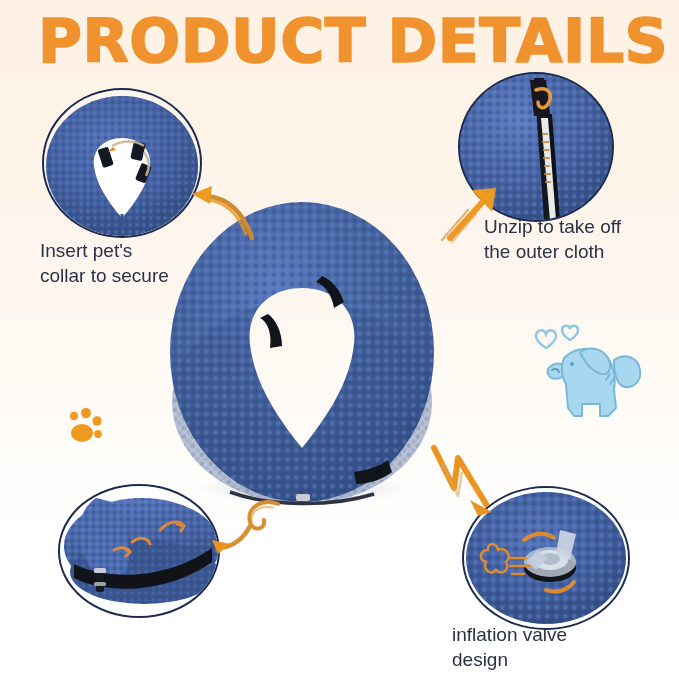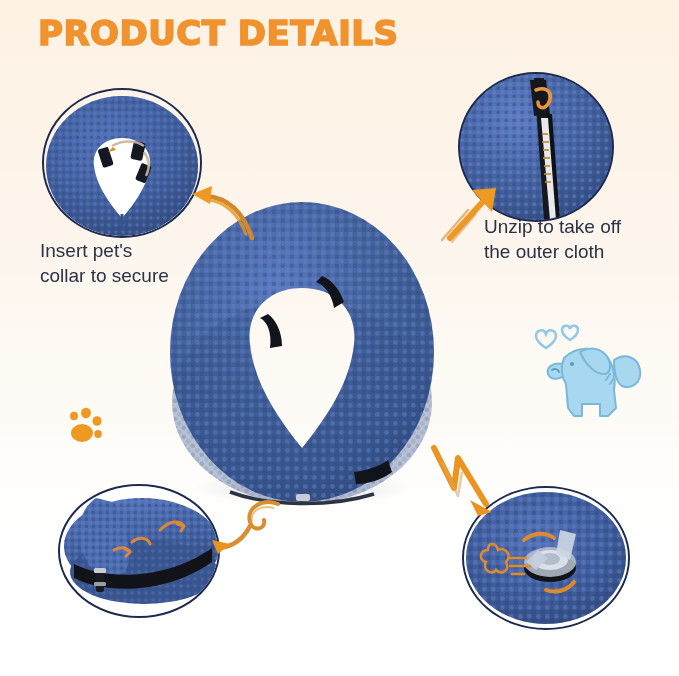--- a/index.html
+++ b/index.html
@@ -15,22 +15,22 @@
     width: 679px;
     height: 676px;
     overflow: hidden;
     background: linear-gradient(to bottom, #fdf2e4 0%, #fdf3e7 18%, #fdf6ee 38%, #fefbf6 60%, #ffffff 80%, #ffffff 100%);
   }
 
   
   #title {
     position: absolute;
     left: 38px;
-    top: 4px;
-    font-size: 34px;
+    top: 12px;
+    font-size: 60px;
     line-height: 58px;
     font-weight: bold;
     letter-spacing: 0.5px;
     color: #f0922e;
     font-family: "DejaVu Sans", sans-serif;
     -webkit-text-stroke: 1.6px #f0922e;
     white-space: nowrap;
   }
 
   
@@ -349,14 +349,16 @@
         <path d="M84 68 L88 62"></path>
         <path d="M88 72 L92 66"></path>
       </g>
     </svg>
   </div>
 
   <div class="caption" id="cap-tl">Insert pet's
 collar to secure</div>
   <div class="caption" id="cap-tr">Unzip to take off
 the outer cloth</div>
+  <div class="caption" id="cap-br">inflation valve
+design</div>
 
 </div>
 
 </body></html>

